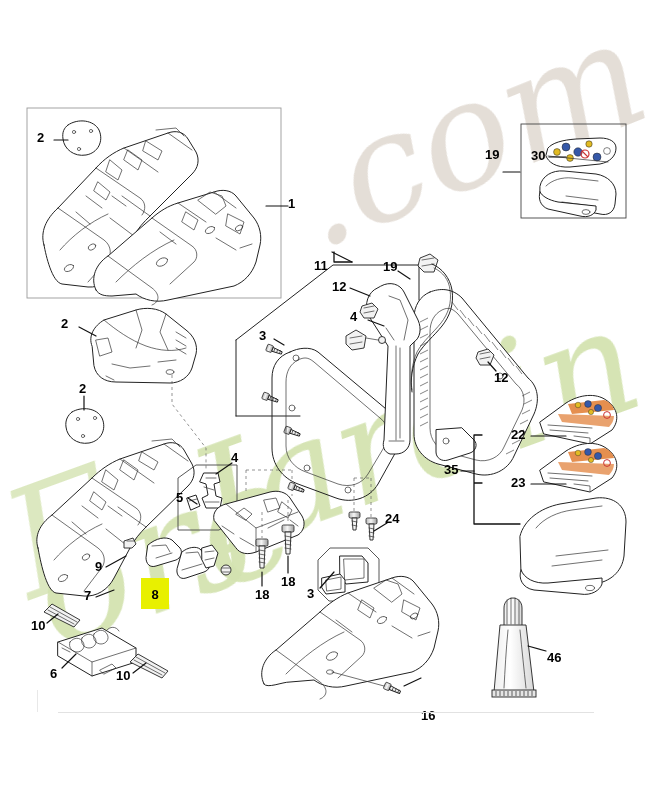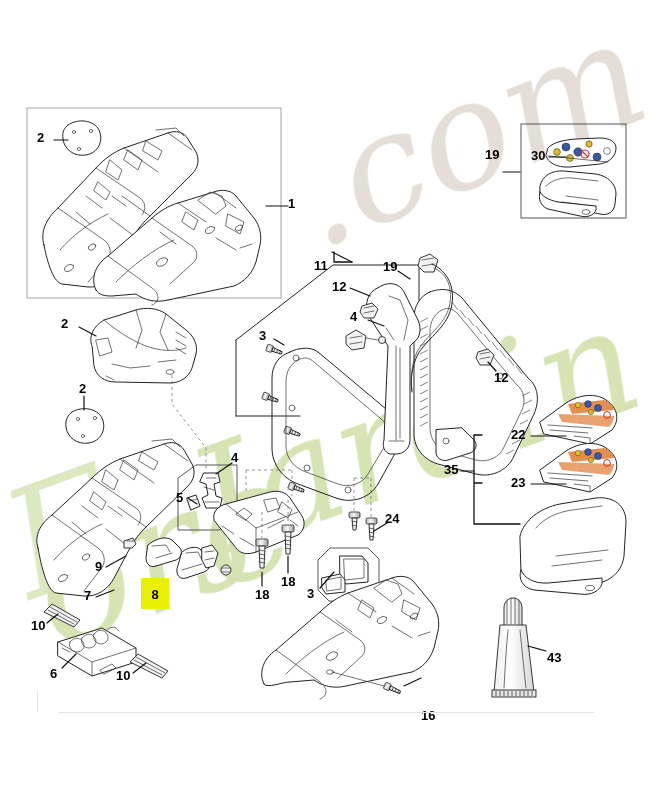--- a/index.html
+++ b/index.html
@@ -617,21 +617,21 @@
   <div class="lbl" style="left:421px;  top:669px;margin-top:40px;">16</div>
   <div class="lbl" style="left:61px;   top:317px;">2</div>
   <div class="lbl" style="left:255px;  top:588px;">18</div>
   <div class="lbl" style="left:281px;  top:575px;">18</div>
   <div class="lbl" style="left:485px;  top:148px;">19</div>
   <div class="lbl" style="left:531px;  top:149px;">30</div>
   <div class="lbl" style="left:444px;  top:463px;">35</div>
   <div class="lbl" style="left:511px;  top:428px;">22</div>
   <div class="lbl" style="left:511px;  top:476px;">23</div>
   <div class="lbl" style="left:385px;  top:512px;">24</div>
-  <div class="lbl" style="left:547px;  top:651px;">43</div>
+  <div class="lbl" style="left:547px;  top:651px;">46</div>
 
   <div class="hl-box" id="hlbox" style="left: 141px; top: 578px; width: 28px; height: 31px; background: rgb(232, 240, 0);">
     <span class="hl-num">8</span>
   </div>
 
   <div class="tickrule"></div>
   <div class="footrule"></div>
 </div>
 
 </body></html>

